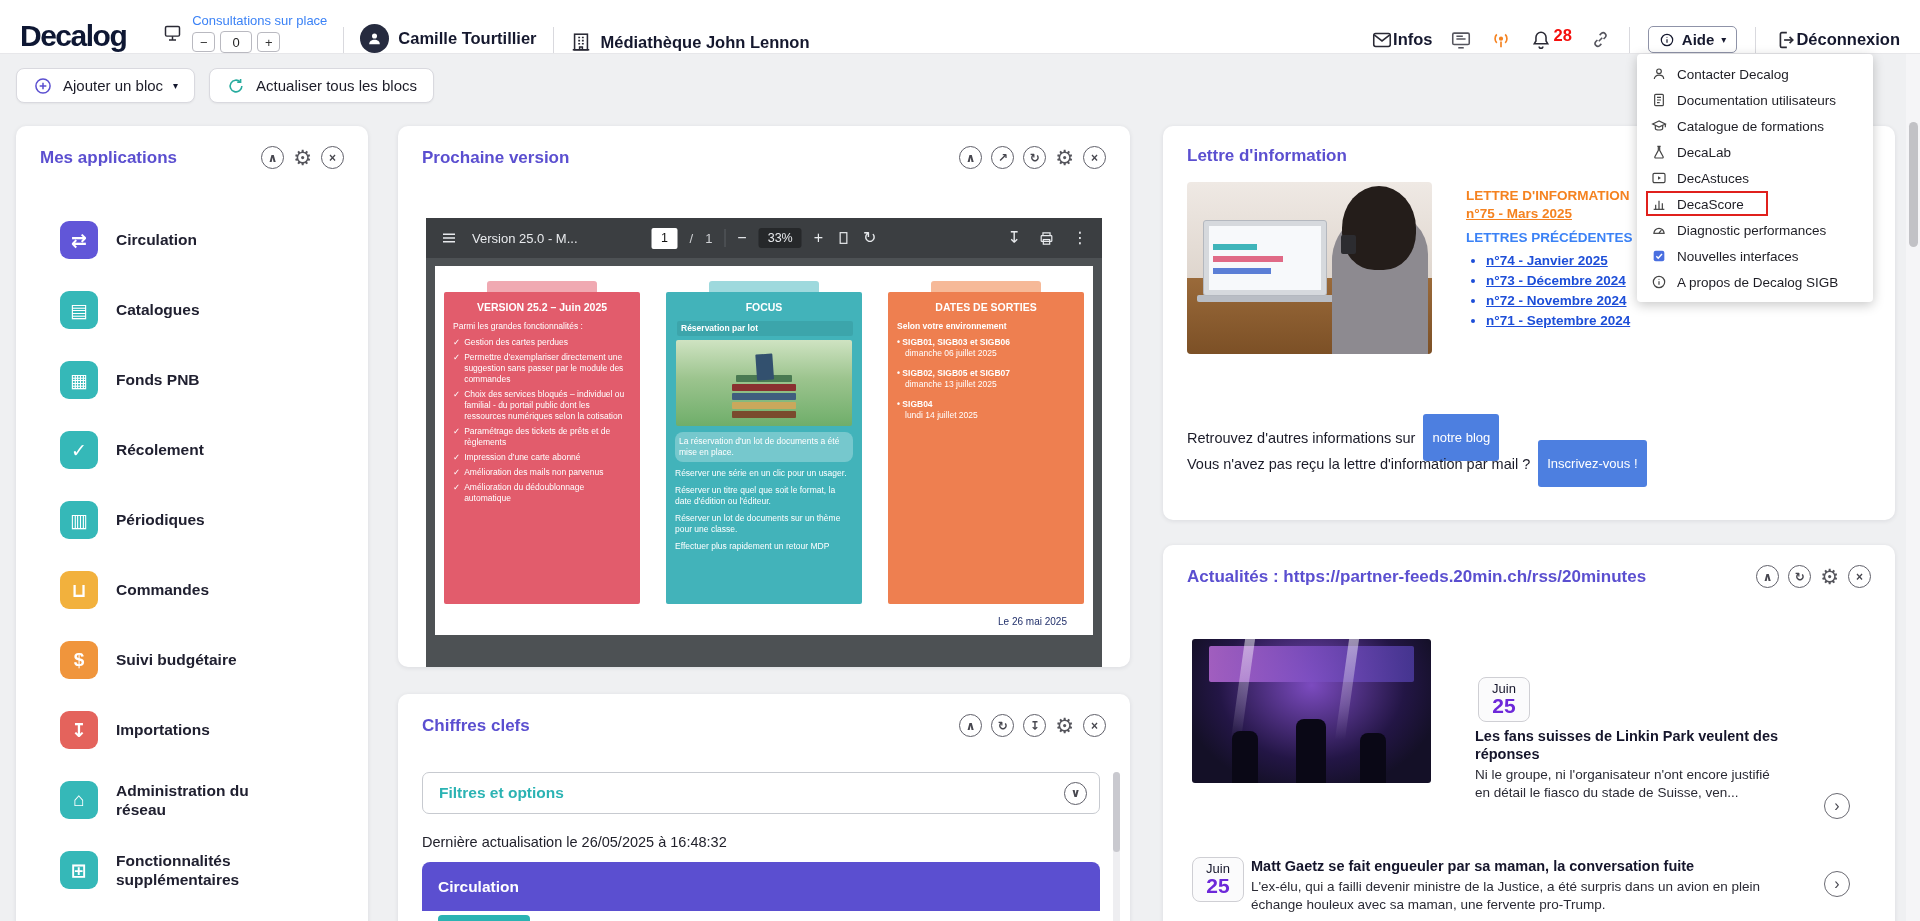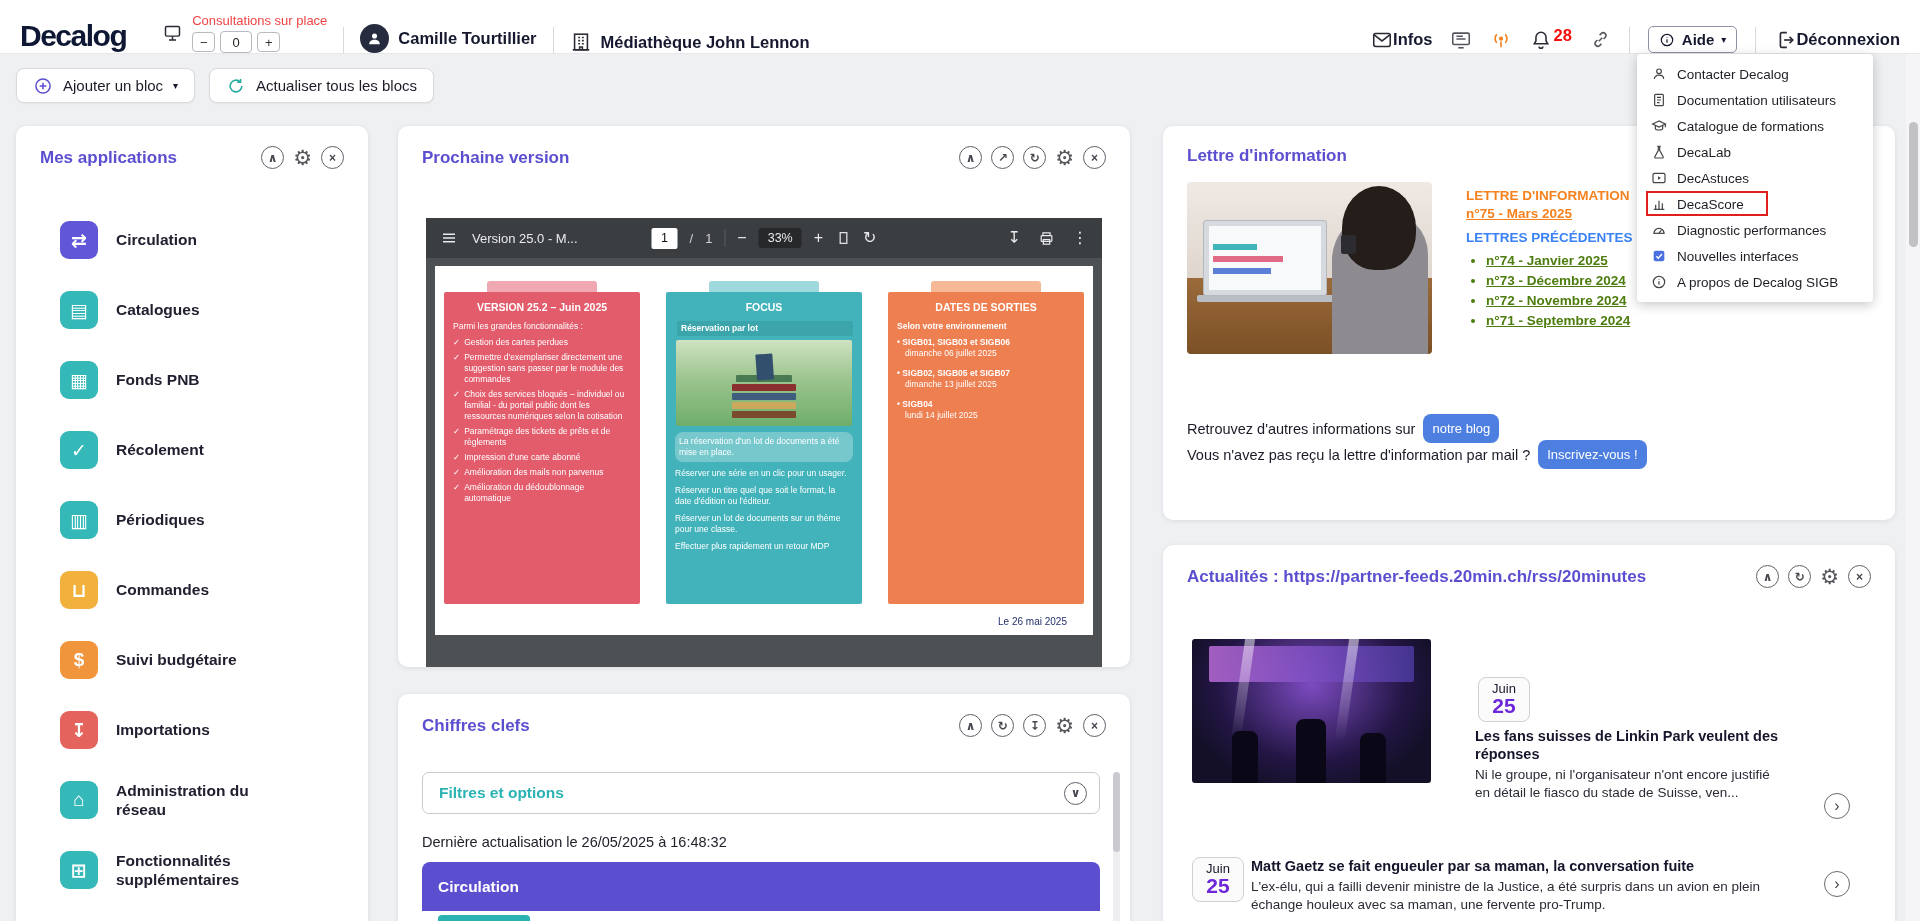--- a/index.html
+++ b/index.html
@@ -5,21 +5,21 @@
 *{margin:0;padding:0;box-sizing:border-box}
 body{width:1920px;height:921px;overflow:hidden;position:relative;background:#eff0f2;color:#1c1c28;
      font-family:"Liberation Sans","DejaVu Sans",sans-serif}
 svg{display:block}
 
 
 .topbar{position:absolute;top:0;left:0;right:0;height:54px;background:#fff;border-bottom:1px solid #e7e7ea;
         display:flex;align-items:flex-end;padding:0 20px;gap:16px;z-index:30}
 .logo{font-size:30px;font-weight:700;color:#0e1733;letter-spacing:-1.5px;cursor:pointer}
 .consult{display:flex;align-items:center;gap:9px;margin-left:20px}
-.consult-label{font-size:13px;color:#ef4444;white-space:nowrap}
+.consult-label{font-size:13px;color:#3b82f6;white-space:nowrap}
 .stepper{display:flex;align-items:center;gap:5px;margin-top:3px}
 .step-btn{width:23px;height:20px;border:1px solid #b9b9c0;border-radius:4px;background:#fff;display:flex;
           align-items:center;justify-content:center;font-size:13px;color:#333;cursor:pointer}
 .step-val{width:32px;height:22px;border:1px solid #b9b9c0;border-radius:4px;text-align:center;font-size:13px;color:#222;background:#fff}
 .vsep{width:1px;height:26px;background:#d9d9de}
 .tb-name{font-size:16.5px;font-weight:700;color:#15182e;display:flex;align-items:center;gap:9px;cursor:pointer;white-space:nowrap}
 .avatar{width:29px;height:29px;border-radius:50%;background:#262b3f;display:flex;align-items:center;justify-content:center;flex:0 0 auto}
 .tb-right{margin-left:auto;display:flex;align-items:center;gap:18px}
 .tb-ic{display:flex;align-items:center;gap:0;cursor:pointer}
 .infos-label{font-size:16.5px;font-weight:700;color:#15182e}
@@ -110,24 +110,24 @@
 .li-b3{position:absolute;left:26px;bottom:80px;width:58px;height:6px;background:#5b7fd6}
 .li-base{position:absolute;left:10px;bottom:52px;width:138px;height:7px;background:#b9bdc4;border-radius:2px}
 .li-person{position:absolute;right:4px;top:30px;width:96px;height:146px;background:#8d8a90;border-radius:48px 42px 0 0}
 .li-hair{position:absolute;right:16px;top:4px;width:74px;height:84px;background:#241d1a;border-radius:50% 50% 44% 44%}
 .li-cup{position:absolute;left:154px;bottom:100px;width:15px;height:19px;background:#2c2c30;border-radius:2px}
 .lettre-info{padding-top:6px}
 .lt-current-label{color:#f5821f;font-weight:700;font-size:13.5px}
 .lt-current-link{display:inline-block;color:#f5821f;font-weight:700;font-size:13.5px;text-decoration:underline;margin-top:3px;cursor:pointer}
 .lt-prev-label{color:#3b82f6;font-weight:700;font-size:13.5px;margin-top:8px}
 .lt-links{margin-top:8px;padding-left:20px}
-.lt-links li{font-size:13.5px;font-weight:700;margin-bottom:5px;color:#4d7c0f}
+.lt-links li{font-size:13.5px;font-weight:700;margin-bottom:5px;color:#1d4ed8}
 .lt-links li span{text-decoration:underline;cursor:pointer}
 .lettre-p{position:absolute;left:24px;font-size:14.5px;color:#1b1b28;display:flex;align-items:center;gap:8px;white-space:nowrap}
-.badge-blue{background:#4d7fe0;color:#fff;font-size:13px;padding:7px 9px;border-radius:8px;cursor:pointer}
+.badge-blue{background:#4d7fe0;color:#fff;font-size:13px;padding:16px 9px;border-radius:3px;cursor:pointer}
 
 
 .actus-card{left:1163px;top:545px;width:732px;height:400px}
 .news-img{position:absolute;left:29px;top:94px;width:239px;height:144px;border-radius:3px;overflow:hidden;background:#141027;cursor:pointer}
 .cc-glow{position:absolute;inset:0;background:radial-gradient(ellipse at 50% 32%,rgba(150,90,230,.8),rgba(70,35,140,.3) 55%,transparent 78%)}
 .cc-screen{position:absolute;left:7%;top:5%;width:86%;height:25%;background:linear-gradient(90deg,#b86bd6,#7d4fc2,#4b3a9e);opacity:.85;border-radius:2px}
 .cc-beam{position:absolute;top:0;width:10px;height:70%;background:linear-gradient(180deg,rgba(255,255,255,.5),transparent);transform:skewX(-8deg)}
 .cc-fig{position:absolute;bottom:0;background:#0a0816;border-radius:8px 8px 0 0}
 .date-badge{position:absolute;border:1px solid #cfcfd4;background:#fbfbfc;border-radius:8px;text-align:center;padding:3px 9px;min-width:52px}
 .date-month{font-size:13px;color:#15152b}

